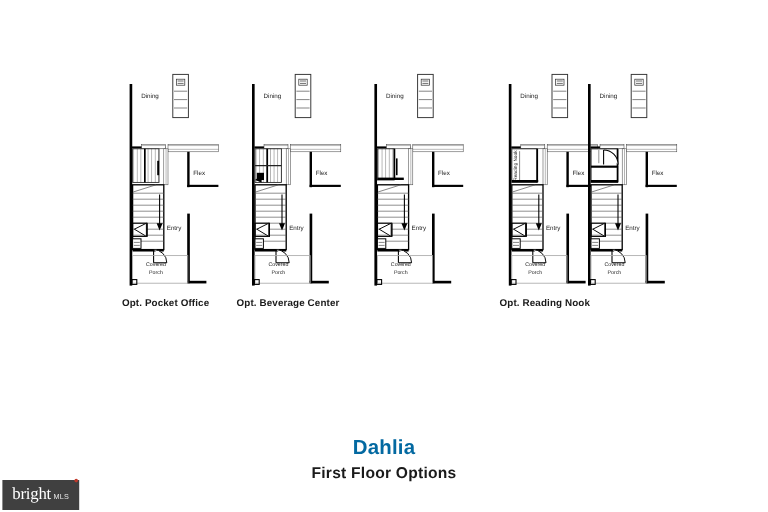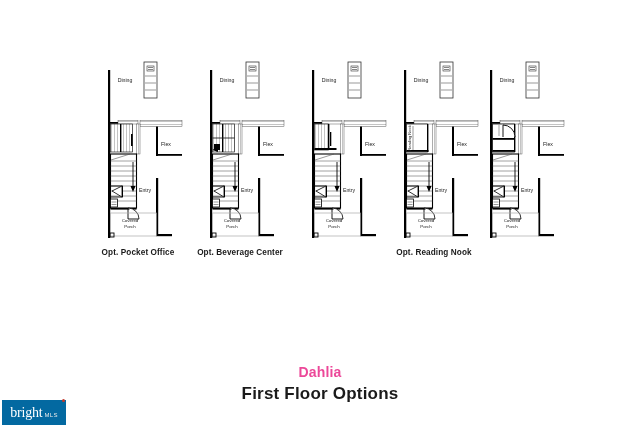--- a/index.html
+++ b/index.html
@@ -63,29 +63,29 @@
   
   #title-block {
     position: absolute;
     left: 0;
     top: 362px;
     width: 640px;
     text-align: center;
   }
   #title-line1 {
     font-family: "Liberation Sans", sans-serif;
-    font-size: 14px;
+    font-size: 17px;
     font-weight: bold;
-    color: #ec4899;
+    color: #0369a1;
     line-height: 21px;
     letter-spacing: 0.2px;
   }
   #title-line2 {
     font-family: "Liberation Sans", sans-serif;
-    font-size: 17px;
+    font-size: 13px;
     font-weight: bold;
     color: #1a1a1a;
     line-height: 21px;
     letter-spacing: 0.2px;
   }
 
   
   #watermark {
     position: absolute;
     left: 2px;
@@ -347,21 +347,21 @@
         <rect x="20.5" y="155" width="46" height="23" fill="none" stroke="#aaa" stroke-width="0.7"></rect>
         <rect x="20" y="175" width="4" height="4" fill="none" stroke="#000" stroke-width="0.9"></rect>
         <text x="35" y="24" font-family="Liberation Sans, sans-serif" font-size="5.2" fill="#1a1a1a" text-anchor="middle">Dining</text>
         <text x="76" y="88" font-family="Liberation Sans, sans-serif" font-size="5.2" fill="#1a1a1a" text-anchor="middle">Flex</text>
         <text x="55" y="134" font-family="Liberation Sans, sans-serif" font-size="5.2" fill="#1a1a1a" text-anchor="middle">Entry</text>
         <text x="40" y="164" font-family="Liberation Sans, sans-serif" font-size="4.4" fill="#1a1a1a" text-anchor="middle">Covered</text>
         <text x="40" y="170" font-family="Liberation Sans, sans-serif" font-size="4.4" fill="#1a1a1a" text-anchor="middle">Porch</text>
       </svg>
     </div>
 
-    <div class="plan-cell" id="plan-3" style="left: 386px;">
+    <div class="plan-cell" id="plan-3" style="left: 406px;">
       <svg class="plan-svg" width="96" height="190" viewBox="0 0 96 190">
         <defs>
           <pattern id="hatch3" width="3" height="3" patternUnits="userSpaceOnUse">
             <rect width="3" height="3" fill="#ffffff"></rect>
             <line x1="0" y1="0" x2="0" y2="3" stroke="#555" stroke-width="0.7"></line>
           </pattern>
           <pattern id="vhatch3" width="3" height="3" patternUnits="userSpaceOnUse">
             <rect width="3" height="3" fill="#ffffff"></rect>
             <line x1="0" y1="0" x2="3" y2="0" stroke="#555" stroke-width="0.7"></line>
           </pattern>
@@ -496,21 +496,21 @@
       </svg>
     </div>
 
   </div>
 
   <div id="title-block">
     <div id="title-line1">Dahlia</div>
     <div id="title-line2">First Floor Options</div>
   </div>
 
-  <div id="watermark" style="background: #0369a1;">
+  <div id="watermark" style="background: #404040;">
     <div id="wm-inner">
       <span id="wm-bright">bright</span>
       <span id="wm-dot" style="background: rgb(192, 57, 43);"></span>
       <span id="wm-mls">MLS</span>
     </div>
   </div>
 
 </div>
 
 </body></html>

